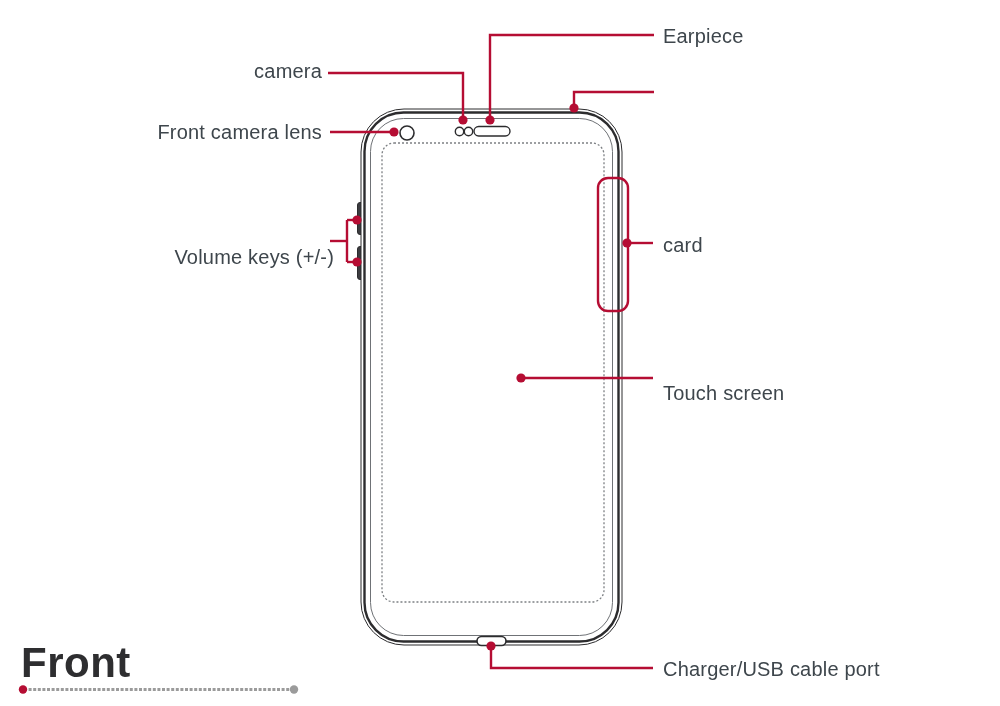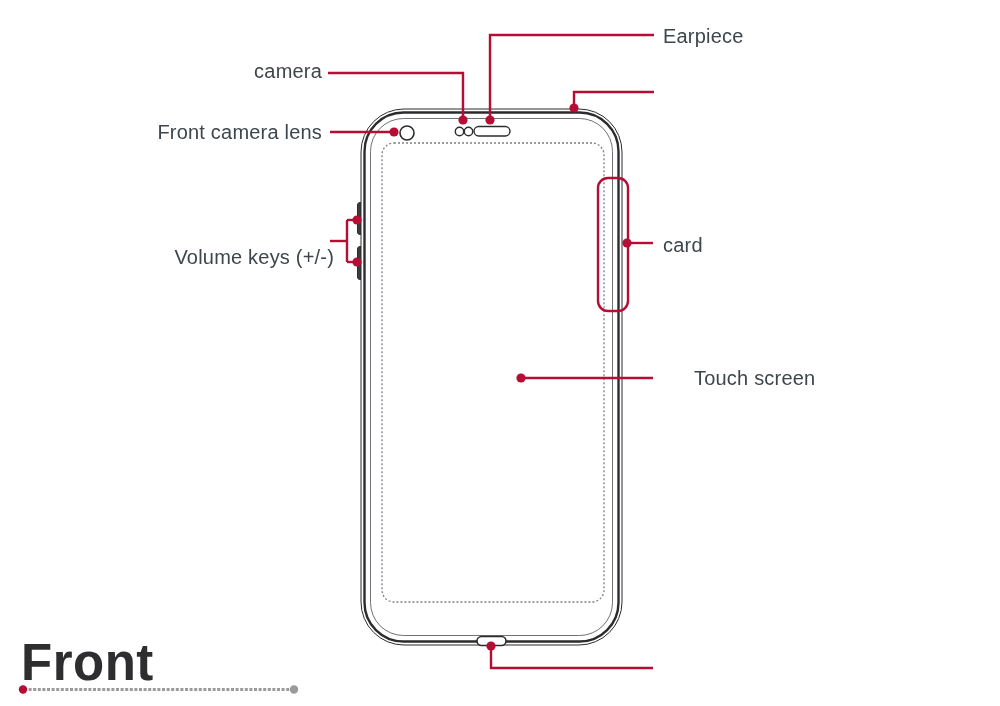--- a/index.html
+++ b/index.html
@@ -29,21 +29,21 @@
     letter-spacing: 0.2px;
     white-space: nowrap;
   }
   .callout.right-col { text-align: left; }
   .callout.left-col  { text-align: right; }
   .page-title {
     position: absolute;
     left: 21px;
     top: 643px;
     color: #2e2e30;
-    font-size: 51px;
+    font-size: 42px;
     line-height: 40px;
     font-weight: 700;
     letter-spacing: 0.5px;
   }
 </style>
 </head>
 <body>
 
 <div class="stage">
 
@@ -117,18 +117,19 @@
 
 
   <div class="callout left-col" style="right:678px; top:119px;">Front camera lens</div>
 
   <div class="callout left-col" style="right:666px; top:228px;margin-top:16px;">Volume keys (+/-)</div>
 
   <div class="callout right-col" style="left:663px; top:232px;">
     <div>card</div>
   </div>
 
-  <div class="callout right-col" style="left:663px; top:365px;margin-left:31px;">Touch screen</div>
+  <div class="callout right-col" style="left:663px; top:380px;">Touch screen</div>
 
+  <div class="callout right-col" style="left:663px; top:656px;">Charger/USB cable port</div>
 
   <div class="page-title">Front</div>
 
 </div>
 
 </body></html>

